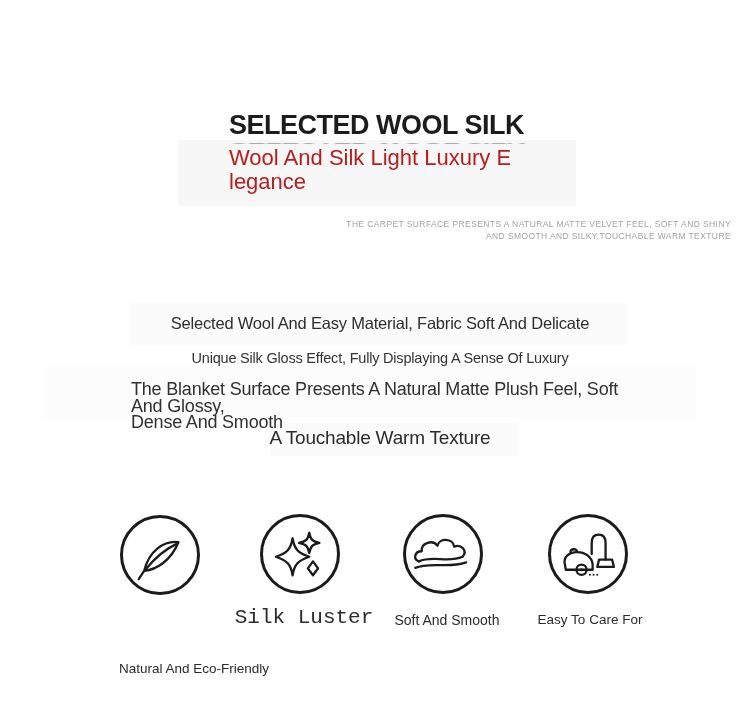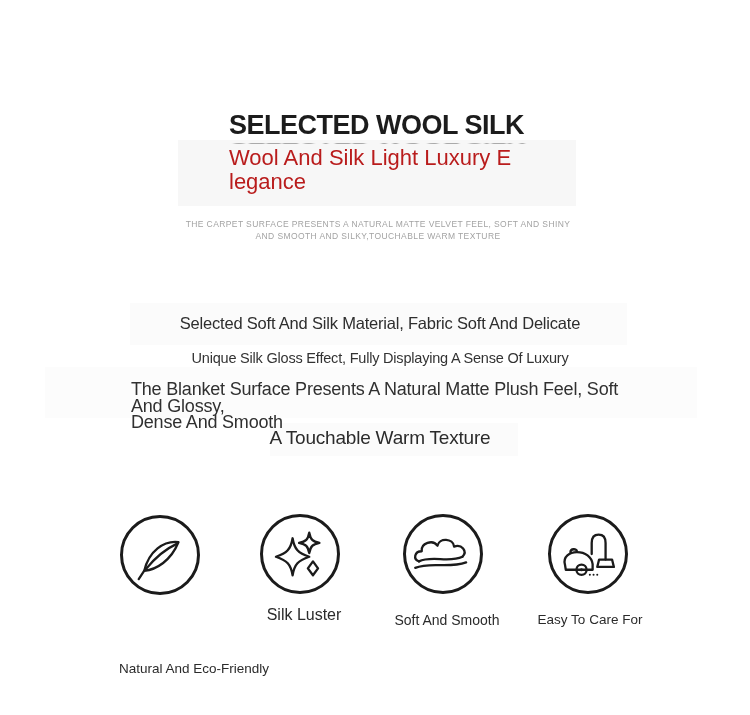--- a/index.html
+++ b/index.html
@@ -24,21 +24,21 @@
     transform:scaleY(0.55); transform-origin:0 100%;
     filter:blur(1px); opacity:0.5;
     clip-path:inset(72% -2% 2% 0); pointer-events:none;
   }
   .hero-sub {
     position:absolute; left:229px; top:146px;
     font-size:22px; line-height:24px; color:#b91c1c;
   }
   .hero-sub span { display:block; }
   .tagline {
-    position:absolute; left:25px; top:218px; width:706px; text-align:center;
+    position:absolute; left:25px; top:218px; width:706px; text-align:right;
     font-size:8.5px; line-height:12px; letter-spacing:0.4px; color:#a3a3a3;
   }
   .tagline span { display:block; }
 
   .desc { position:absolute; left:130px; width:500px; color:#2e2e2e; }
   .desc-1 { top:314px; text-align:center; font-size:16.5px; letter-spacing:-0.2px; }
   .desc-2 { top:350px; text-align:center; font-size:14.5px; letter-spacing:-0.2px; color:#333333; }
   .desc-3 { top:381px; left:131px; text-align:left; font-size:18px; line-height:16.5px; letter-spacing:-0.2px; color:#303030; }
   .desc-3 span { display:block; }
   .desc-4 { top:427px; text-align:center; font-size:19px; letter-spacing:-0.2px; color:#2b2b2b; }
@@ -54,21 +54,21 @@
   .fc-4 { left:548px; top:514px; }
   .feature-circle svg { display:block; }
   .icon-stroke { fill:none; stroke:#1b1b1b; stroke-width:2.5; stroke-linecap:round; stroke-linejoin:round; }
   .icon-fill   { fill:#1b1b1b; stroke:none; }
 
   .flabel {
     position:absolute; white-space:nowrap; transform:translateX(-50%);
     color:#2b2b2b;
   }
   .fl-1 { left:194px; top:613px; font-size:13.5px;margin-top:48px; }
-  .fl-2 { left:304px; top:606px; font-size:16px; }
+  .fl-2 { left:304px; top:606px; font-size:21px;font-family:Liberation Mono, monospace; }
   .fl-3 { left:447px; top:612px; font-size:14px; }
   .fl-4 { left:590px; top:612px; font-size:13.5px; }
 </style>
 </head>
 <body>
 
 <div class="canvas">
 
   <div class="band band-hero"></div>
   <div class="band band-d1"></div>
@@ -81,21 +81,21 @@
   <div class="hero-sub">
     <span>Wool And Silk Light Luxury E</span>
     <span>legance</span>
   </div>
 
   <div class="tagline">
     <span>THE CARPET SURFACE PRESENTS A NATURAL MATTE VELVET FEEL, SOFT AND SHINY</span>
     <span>AND SMOOTH AND SILKY,TOUCHABLE WARM TEXTURE</span>
   </div>
 
-  <div class="desc desc-1">Selected Soft And Silk Material, Fabric Soft And Delicate</div>
+  <div class="desc desc-1">Selected Wool And Easy Material, Fabric Soft And Delicate</div>
   <div class="desc desc-2">Unique Silk Gloss Effect, Fully Displaying A Sense Of Luxury</div>
   <div class="desc desc-3">
     <span>The Blanket Surface Presents A Natural Matte Plush Feel, Soft And Glossy,</span>
     <span>Dense And Smooth</span>
   </div>
   <div class="desc desc-4">A Touchable Warm Texture</div>
 
   <div class="feature-circle fc-1">
     <svg width="74" height="74" viewBox="0 0 80 80">
       <path class="icon-stroke" d="M23 57 C28 36 44 24 60 26 C52 46 36 56 23 57 Z"></path>

